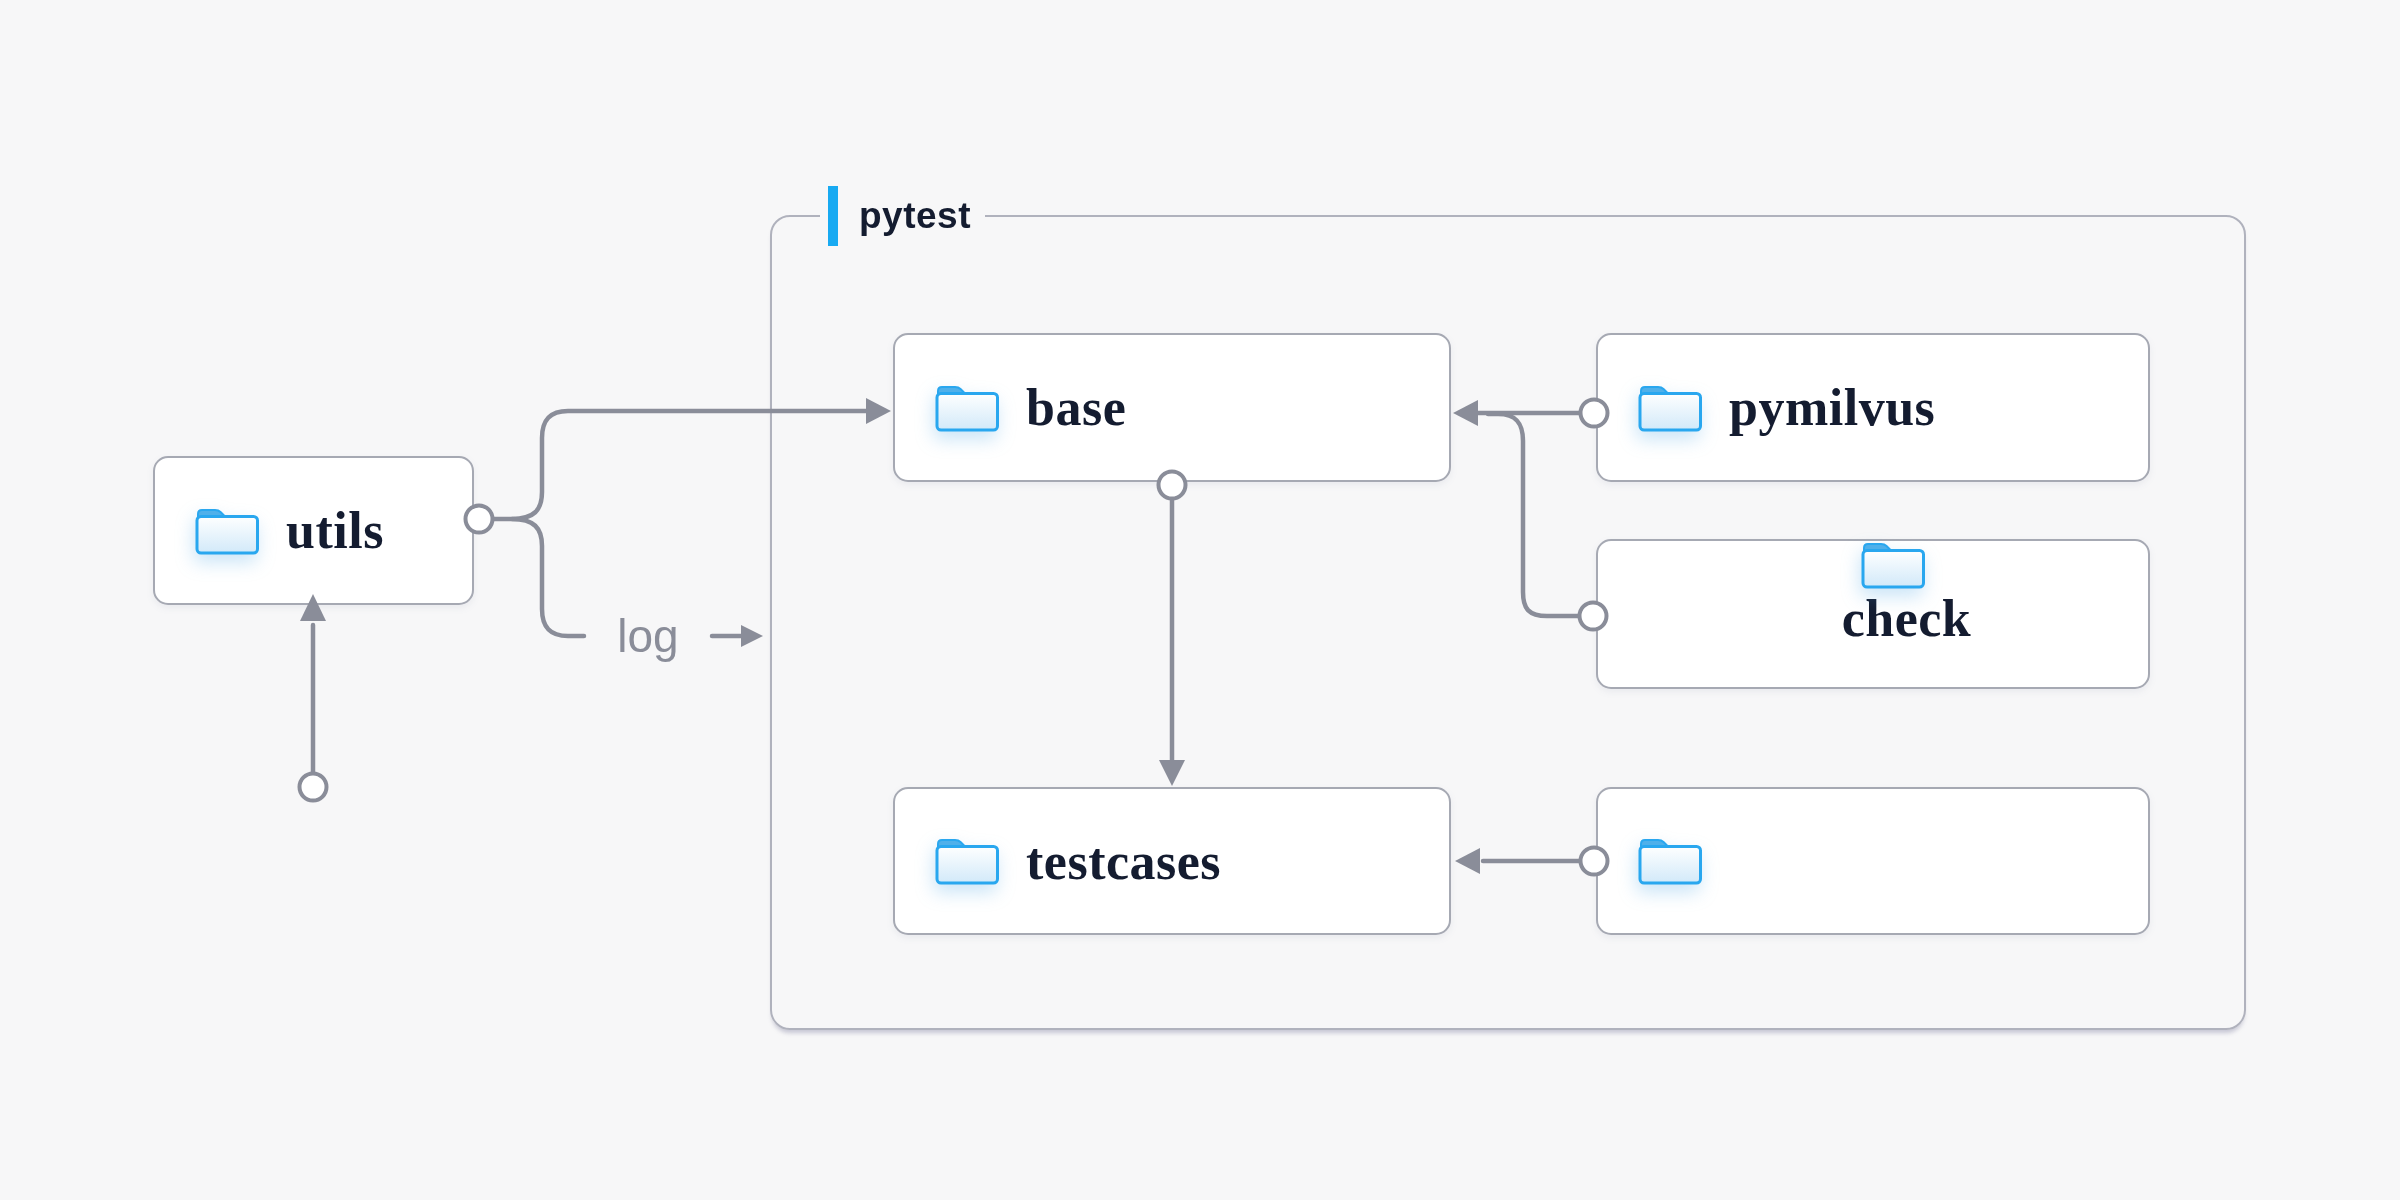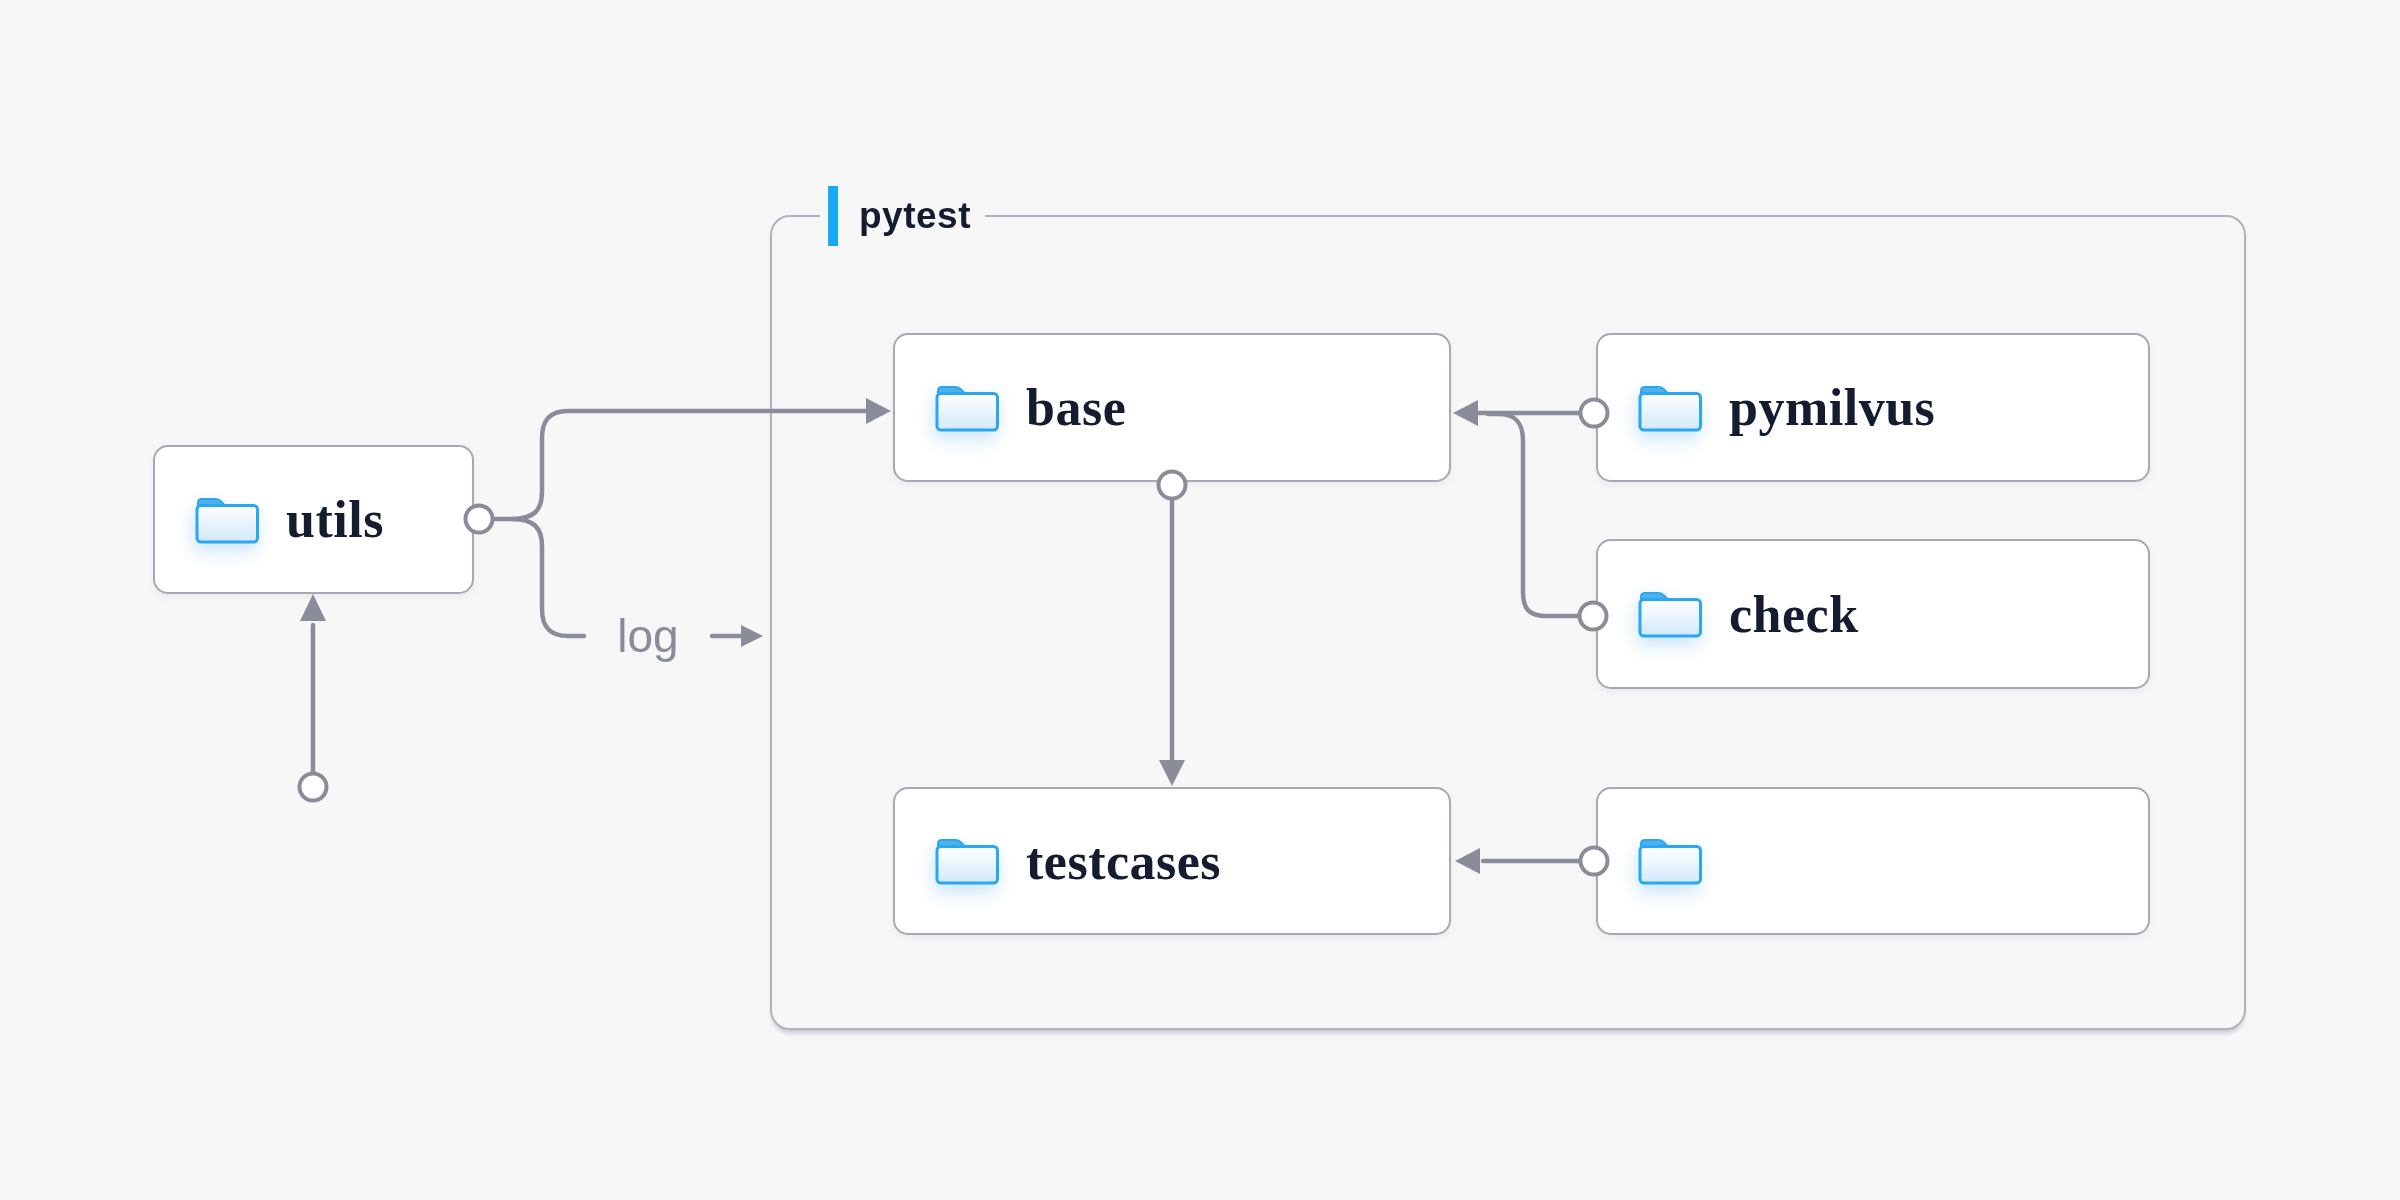--- a/index.html
+++ b/index.html
@@ -124,21 +124,21 @@
       </symbol>
     </defs>
   </svg>
 
   <div class="group-box"></div>
   <div class="group-label">
     <div class="accent-bar"></div>
     <span class="group-label-text">pytest</span>
   </div>
 
-  <div class="node" style="left:153px; top:445px; width:321px; height:149px;">
+  <div class="node" style="left:153px; top:456px; width:321px; height:149px;">
     <svg class="folder-svg">
         <use href="#folderIcon"></use>
       </svg>
     <span class="node-label">utils</span>
   </div>
 
 
   <div class="node" style="left:893px; top:333px; width:558px; height:149px;">
     <svg class="folder-svg">
         <use href="#folderIcon"></use>
@@ -146,21 +146,21 @@
     <span class="node-label">base</span>
   </div>
 
   <div class="node" style="left:1596px; top:333px; width:554px; height:149px;">
     <svg class="folder-svg">
         <use href="#folderIcon"></use>
       </svg>
     <span class="node-label">pymilvus</span>
   </div>
 
-  <div class="node" style="left:1596px; top:539px; width:554px; height:150px;">
+  <div class="node" style="left:1596px; top:539px; width:554px; height:150px;flex-direction:column;">
     <svg class="folder-svg">
         <use href="#folderIcon"></use>
       </svg>
     <span class="node-label">check</span>
   </div>
 
   <div class="node" style="left:893px; top:787px; width:558px; height:148px;">
     <svg class="folder-svg">
         <use href="#folderIcon"></use>
       </svg>

